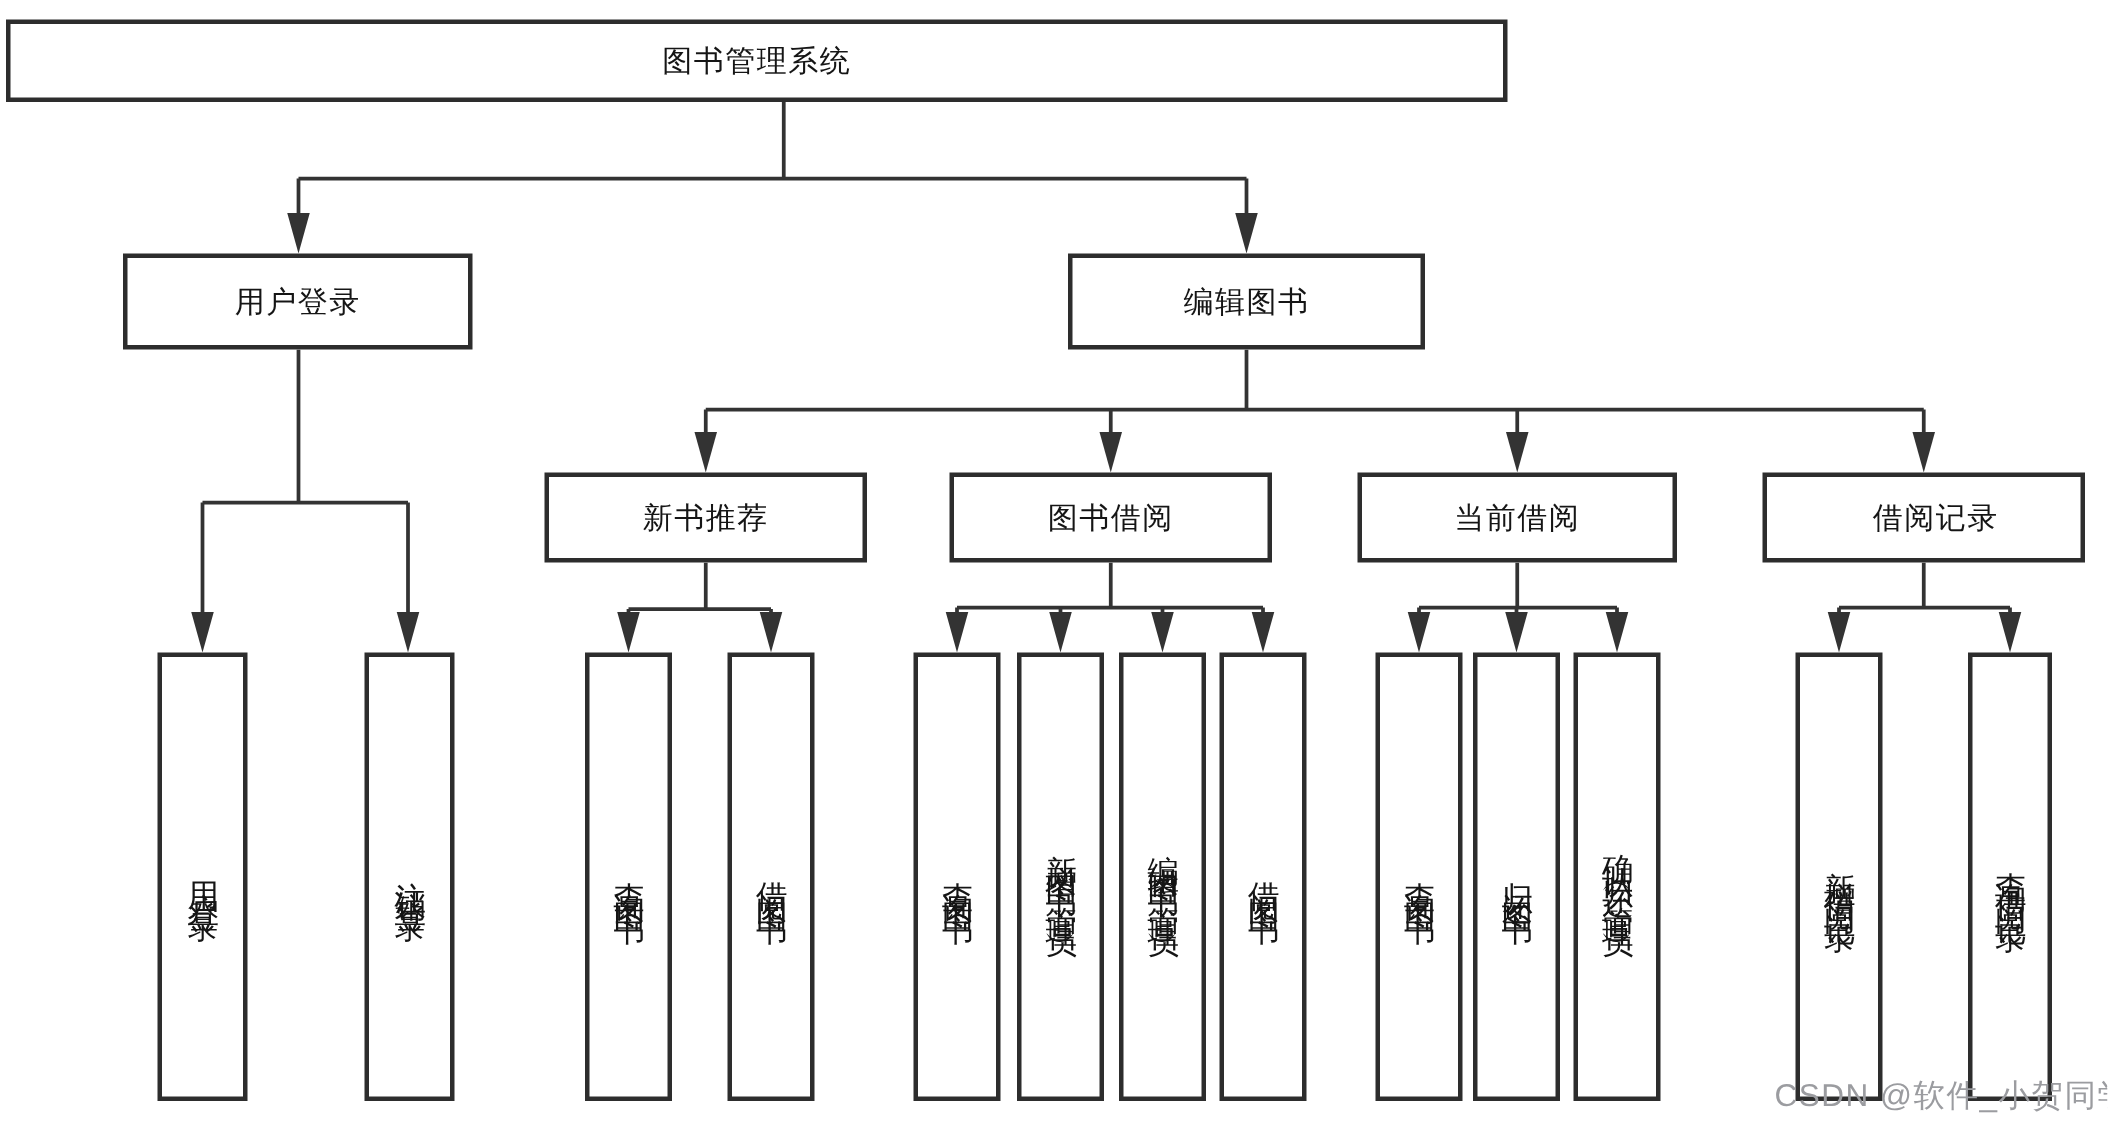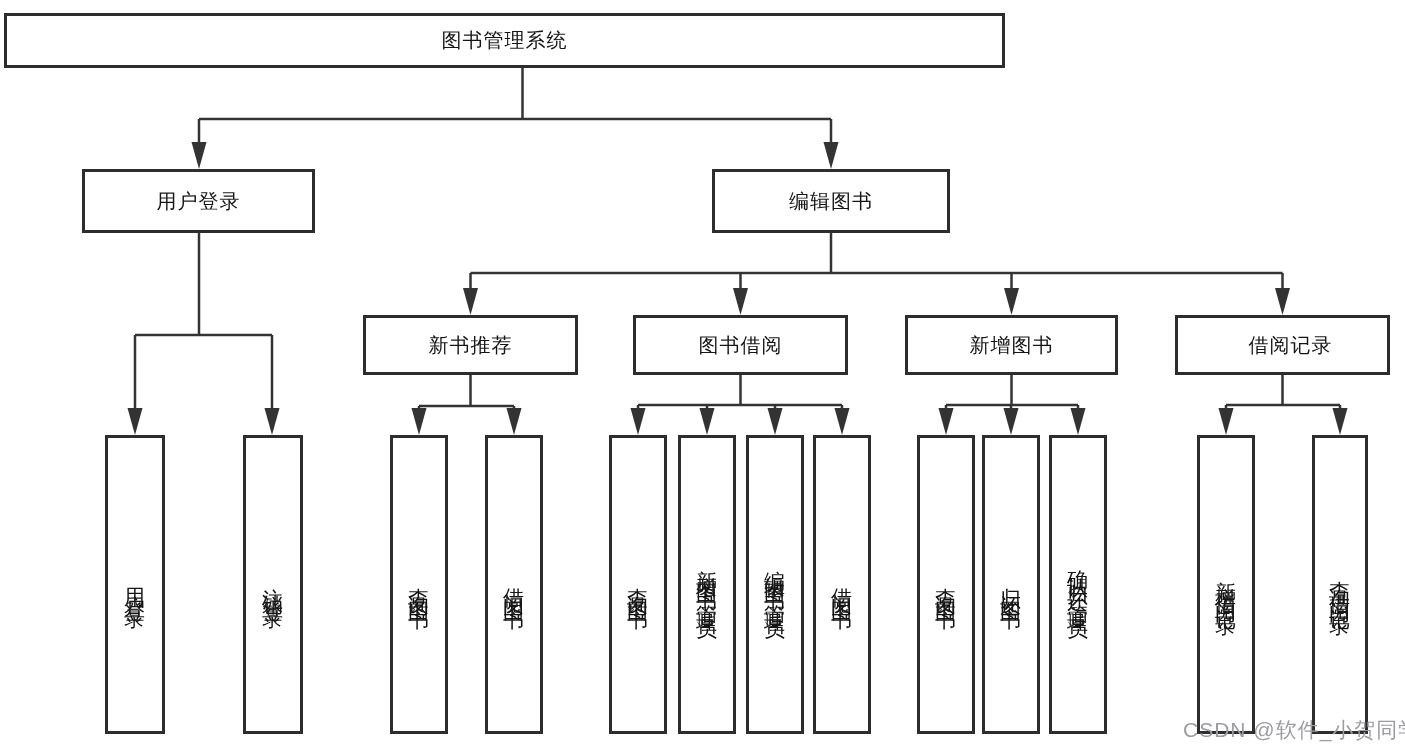--- a/index.html
+++ b/index.html
@@ -153,21 +153,21 @@
     <span>编辑图书</span>
   </div>
 
   <div class="node n-recommend">
     <span>新书推荐</span>
   </div>
   <div class="node n-borrow">
     <span>图书借阅</span>
   </div>
   <div class="node n-current">
-    <span>新增图书</span>
+    <span>当前借阅</span>
   </div>
   <div class="node n-records">
     <span>借阅记录</span>
   </div>
 
   <div class="node leaf n-login-user">
     <span>用户登录</span>
   </div>
   <div class="node leaf n-login-logout">
     <span>注销登录</span>

